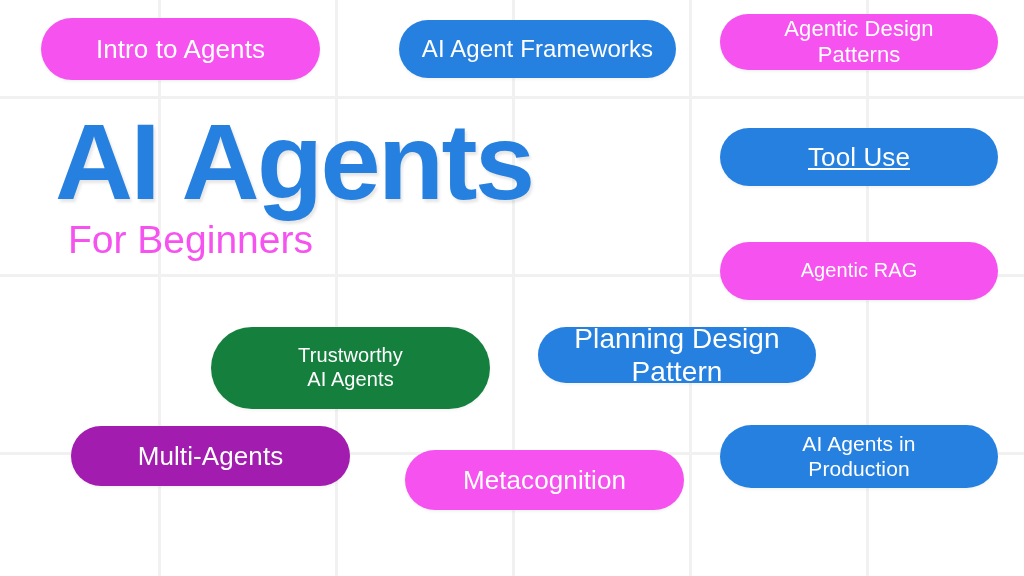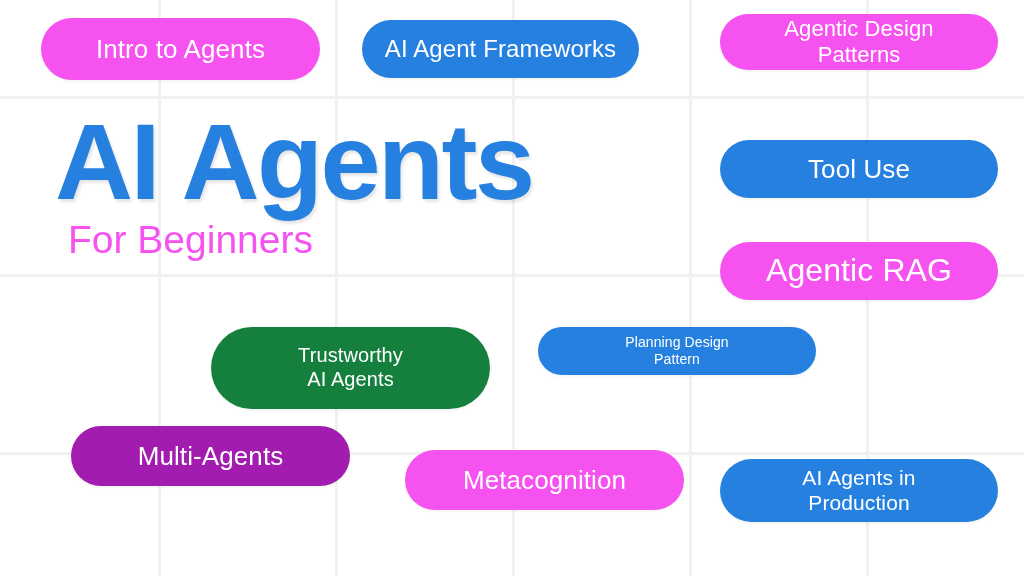--- a/index.html
+++ b/index.html
@@ -112,29 +112,29 @@
       <div class="grid-line-h" style="top: 452px; background: rgb(241, 241, 242);"></div>
     </div>
 
   <div class="headline">
     <div class="headline-title">AI Agents</div>
     <div class="headline-sub">For Beginners</div>
   </div>
 
   <div class="pills-layer">
       <div class="pill magenta" style="left: 41px; top: 18px; width: 279px; height: 62px; font-size: 26px; background: rgb(245, 82, 239); color: rgb(255, 255, 255); text-align: right;">Intro to Agents</div>
-      <div class="pill blue" style="left: 362px; top: 20px; width: 277px; height: 58px; font-size: 24px; background: rgb(38, 128, 224); color: rgb(255, 255, 255);">AI Agent Frameworks</div>
+      <div class="pill blue" style="left: 399px; top: 20px; width: 277px; height: 58px; font-size: 24px; background: rgb(38, 128, 224); color: rgb(255, 255, 255);">AI Agent Frameworks</div>
       <div class="pill magenta" style="left: 720px; top: 14px; width: 278px; height: 56px; font-size: 22px; background: rgb(245, 82, 239); color: rgb(255, 255, 255);">Agentic Design
 Patterns</div>
-      <div class="pill blue" style="left: 720px; top: 140px; width: 278px; height: 58px; font-size: 26px; background: rgb(38, 128, 224); color: rgb(255, 255, 255);">Tool Use</div>
-      <div class="pill magenta" style="left: 720px; top: 242px; width: 278px; height: 58px; font-size: 32px; background: rgb(245, 82, 239); color: rgb(255, 255, 255);">Agentic RAG</div>
+      <div class="pill blue" style="left: 720px; top: 128px; width: 278px; height: 58px; font-size: 26px; background: rgb(38, 128, 224); color: rgb(255, 255, 255); text-decoration: underline;">Tool Use</div>
+      <div class="pill magenta" style="left: 720px; top: 242px; width: 278px; height: 58px; font-size: 20px; background: rgb(245, 82, 239); color: rgb(255, 255, 255);">Agentic RAG</div>
       <div class="pill magenta" style="left: 211px; top: 327px; width: 279px; height: 82px; font-size: 20px; background: #15803d; color: rgb(255, 255, 255);">Trustworthy
 AI Agents</div>
-      <div class="pill blue" style="left: 538px; top: 327px; width: 278px; height: 48px; font-size: 14px; background: rgb(38, 128, 224); color: rgb(255, 255, 255);">Planning Design
+      <div class="pill blue" style="left: 538px; top: 327px; width: 278px; height: 56px; font-size: 28px; background: rgb(38, 128, 224); color: rgb(255, 255, 255);">Planning Design
 Pattern</div>
       <div class="pill blue" style="left: 71px; top: 426px; width: 279px; height: 60px; font-size: 26px; background: #a21caf; color: rgb(255, 255, 255);">Multi-Agents</div>
       <div class="pill magenta" style="left: 405px; top: 426px; width: 279px; height: 60px; font-size: 26px; background: rgb(245, 82, 239); color: rgb(255, 255, 255); margin-top: 24px;">Metacognition</div>
-      <div class="pill blue" style="left: 720px; top: 425px; width: 278px; height: 63px; font-size: 21px; background: rgb(38, 128, 224); color: rgb(255, 255, 255); margin-top: 34px;">AI Agents in
+      <div class="pill blue" style="left: 720px; top: 425px; width: 278px; height: 63px; font-size: 21px; background: rgb(38, 128, 224); color: rgb(255, 255, 255);">AI Agents in
 Production</div>
     </div>
 
 
 </div>
 
 </body></html>

